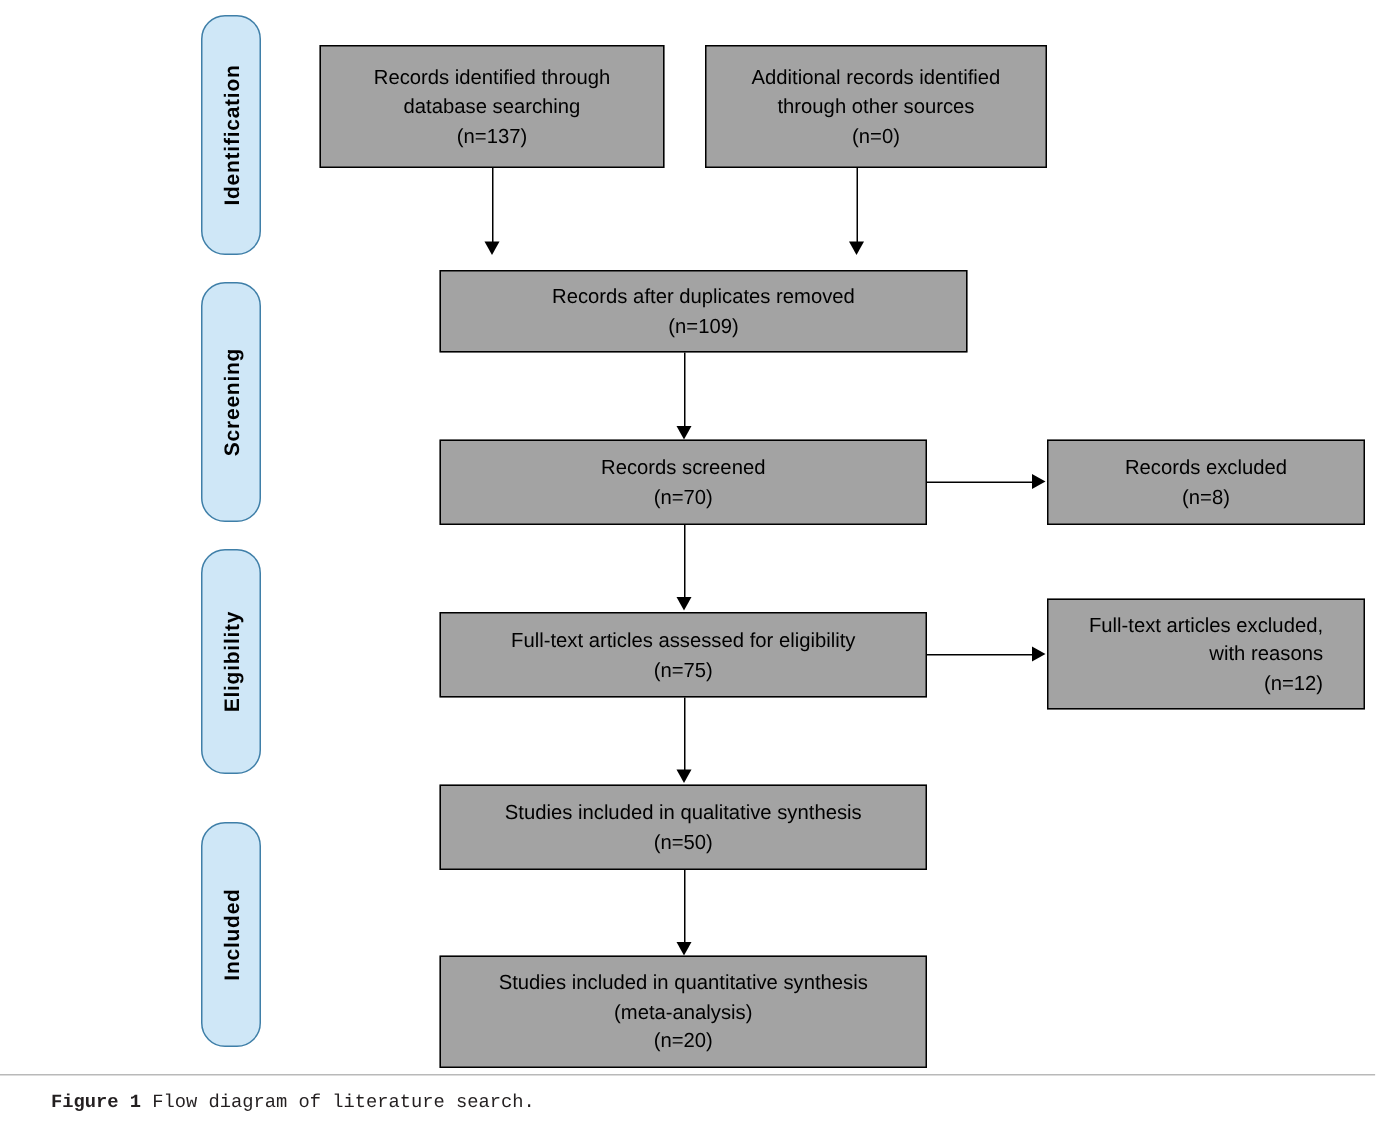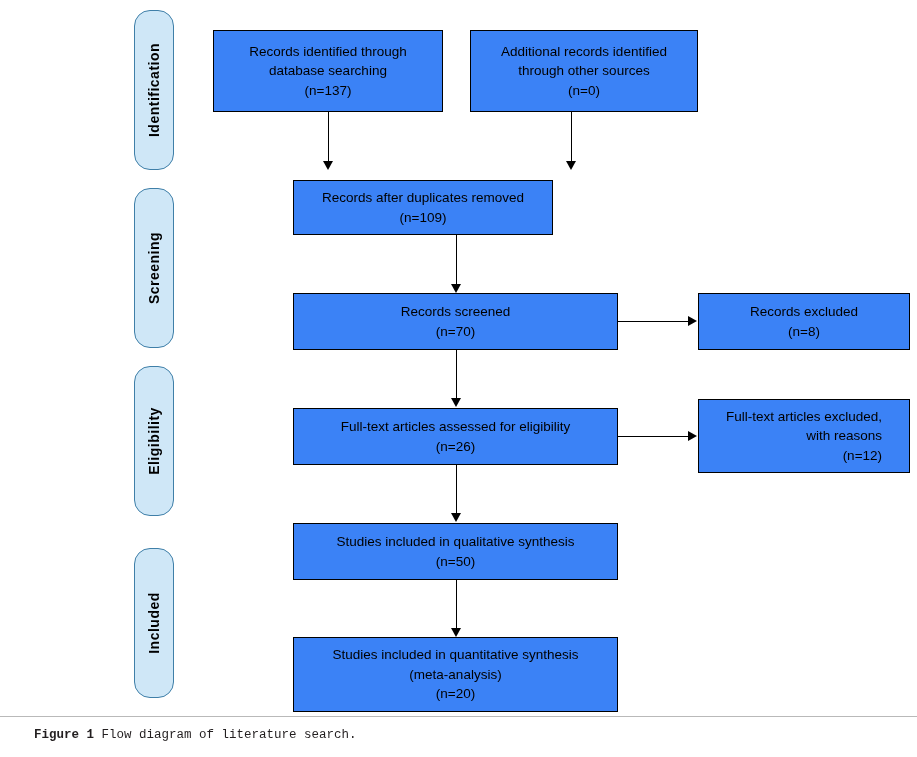--- a/index.html
+++ b/index.html
@@ -35,21 +35,21 @@
     white-space: nowrap;
     font-size: 14px;
     font-weight: bold;
     letter-spacing: 0.5px;
     color: #000000;
   }
 
   
   .box {
     position: absolute;
-    background: #3b82f6;
+    background: #a3a3a3;
     border: 1px solid #000000;
     box-sizing: border-box;
     display: flex;
     align-items: center;
     justify-content: center;
     text-align: center;
     font-size: 13.5px;
     line-height: 1.45;
     padding: 4px 8px;
   }
@@ -136,21 +136,21 @@
 through other sources
 (n=0)</span>
   </div>
 
   <div class="vline" style="left:328px; top:112px; height:50px;"></div>
   <div class="arrow-down" style="left:323px; top:161px;"></div>
 
   <div class="vline" style="left:571px; top:112px; height:50px;"></div>
   <div class="arrow-down" style="left:566px; top:161px;"></div>
 
-  <div class="box" style="left:293px; top:180px; width:260px; height:55px;">
+  <div class="box" style="left:293px; top:180px; width:352px; height:55px;">
     <span>Records after duplicates removed
 (n=109)</span>
   </div>
 
   <div class="vline" style="left:456px; top:235px; height:50px;"></div>
   <div class="arrow-down" style="left:451px; top:284px;"></div>
 
   <div class="box" style="left:293px; top:293px; width:325px; height:57px;">
     <span>Records screened
 (n=70)</span>
@@ -162,21 +162,21 @@
   </div>
 
   <div class="hline" style="left:618px; top:321px; width:70px;"></div>
   <div class="arrow-right" style="left:688px; top:316px;"></div>
 
   <div class="vline" style="left:456px; top:350px; height:49px;"></div>
   <div class="arrow-down" style="left:451px; top:398px;"></div>
 
   <div class="box" style="left:293px; top:408px; width:325px; height:57px;">
     <span>Full-text articles assessed for eligibility
-(n=26)</span>
+(n=75)</span>
   </div>
 
   <div class="box" style="left:698px; top:399px; width:212px; height:74px;text-align:right;">
     <span>Full-text articles excluded,
 with reasons
 (n=12)</span>
   </div>
 
   <div class="hline" style="left:618px; top:436px; width:70px;"></div>
   <div class="arrow-right" style="left:688px; top:431px;"></div>

